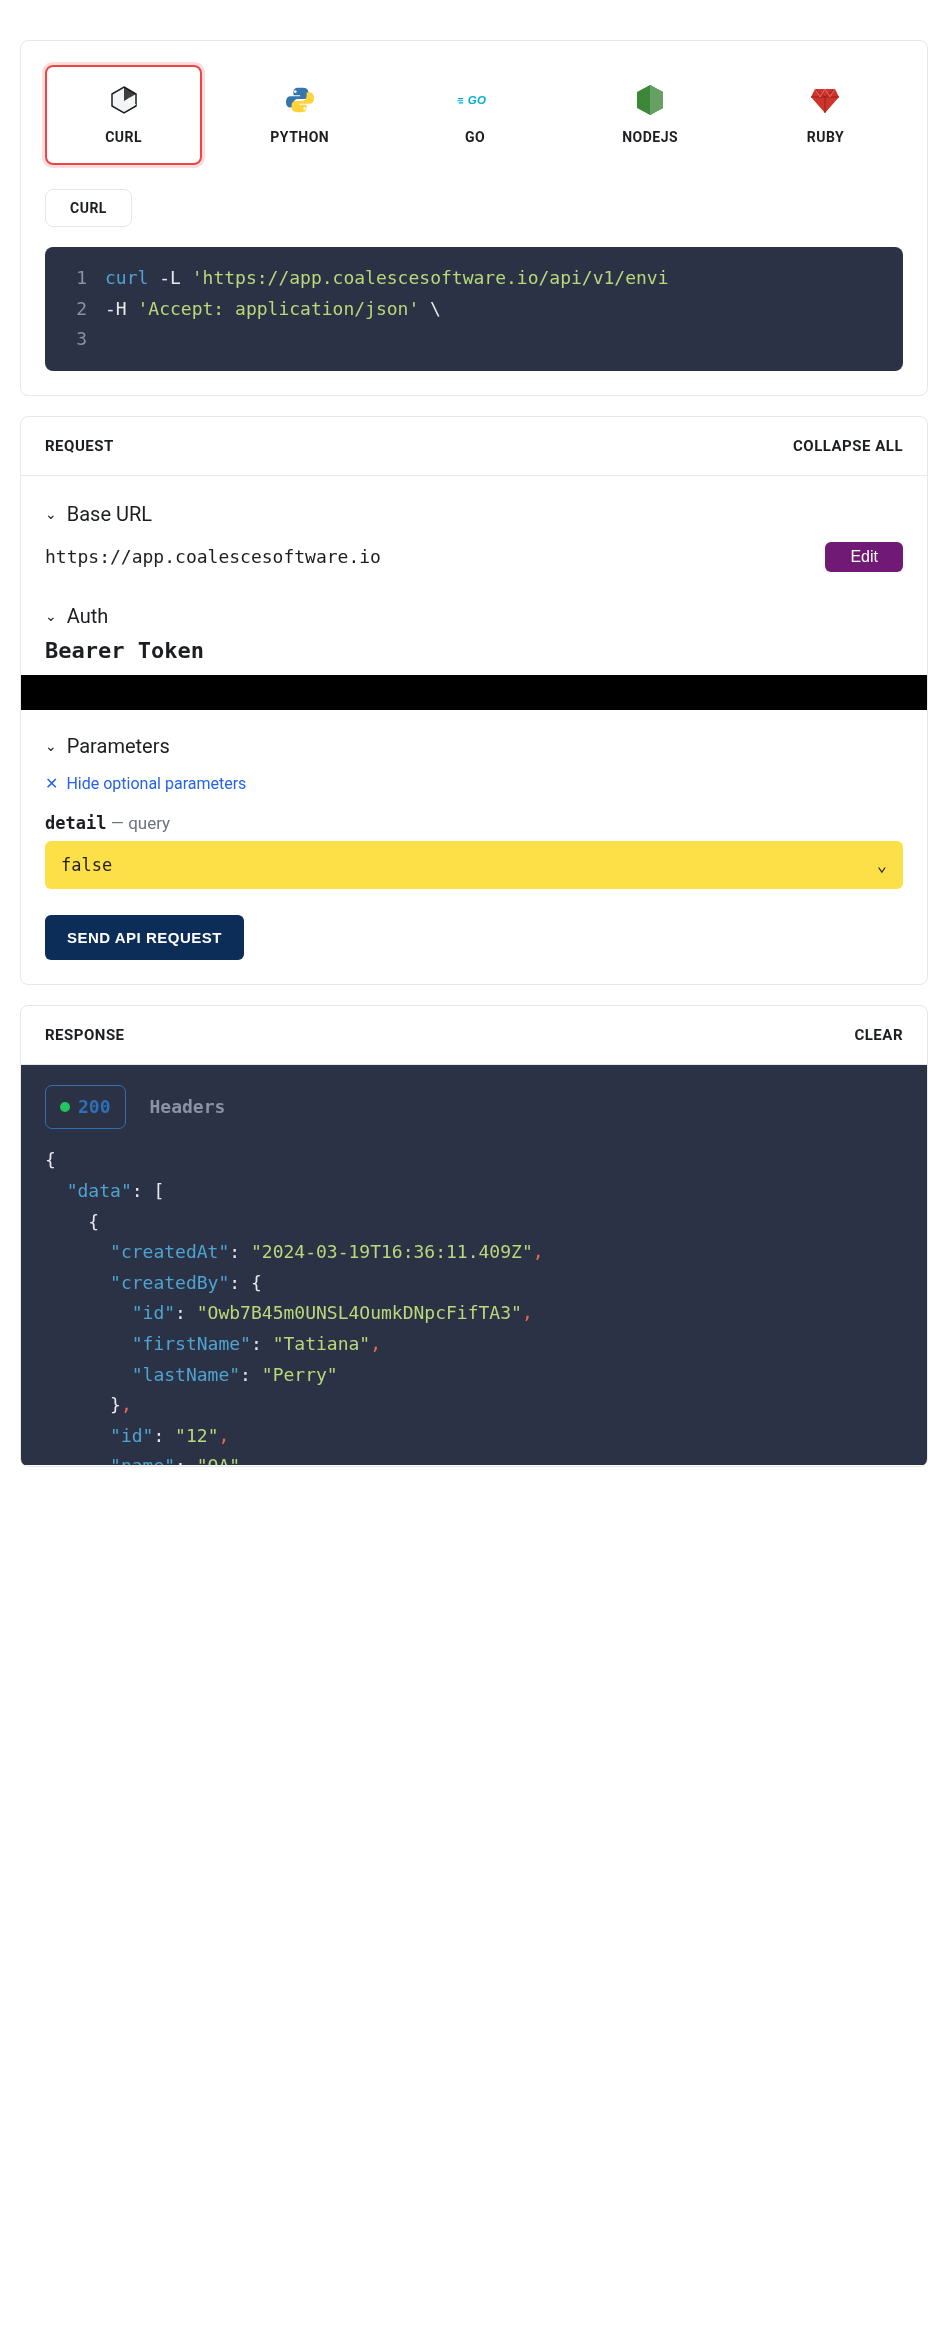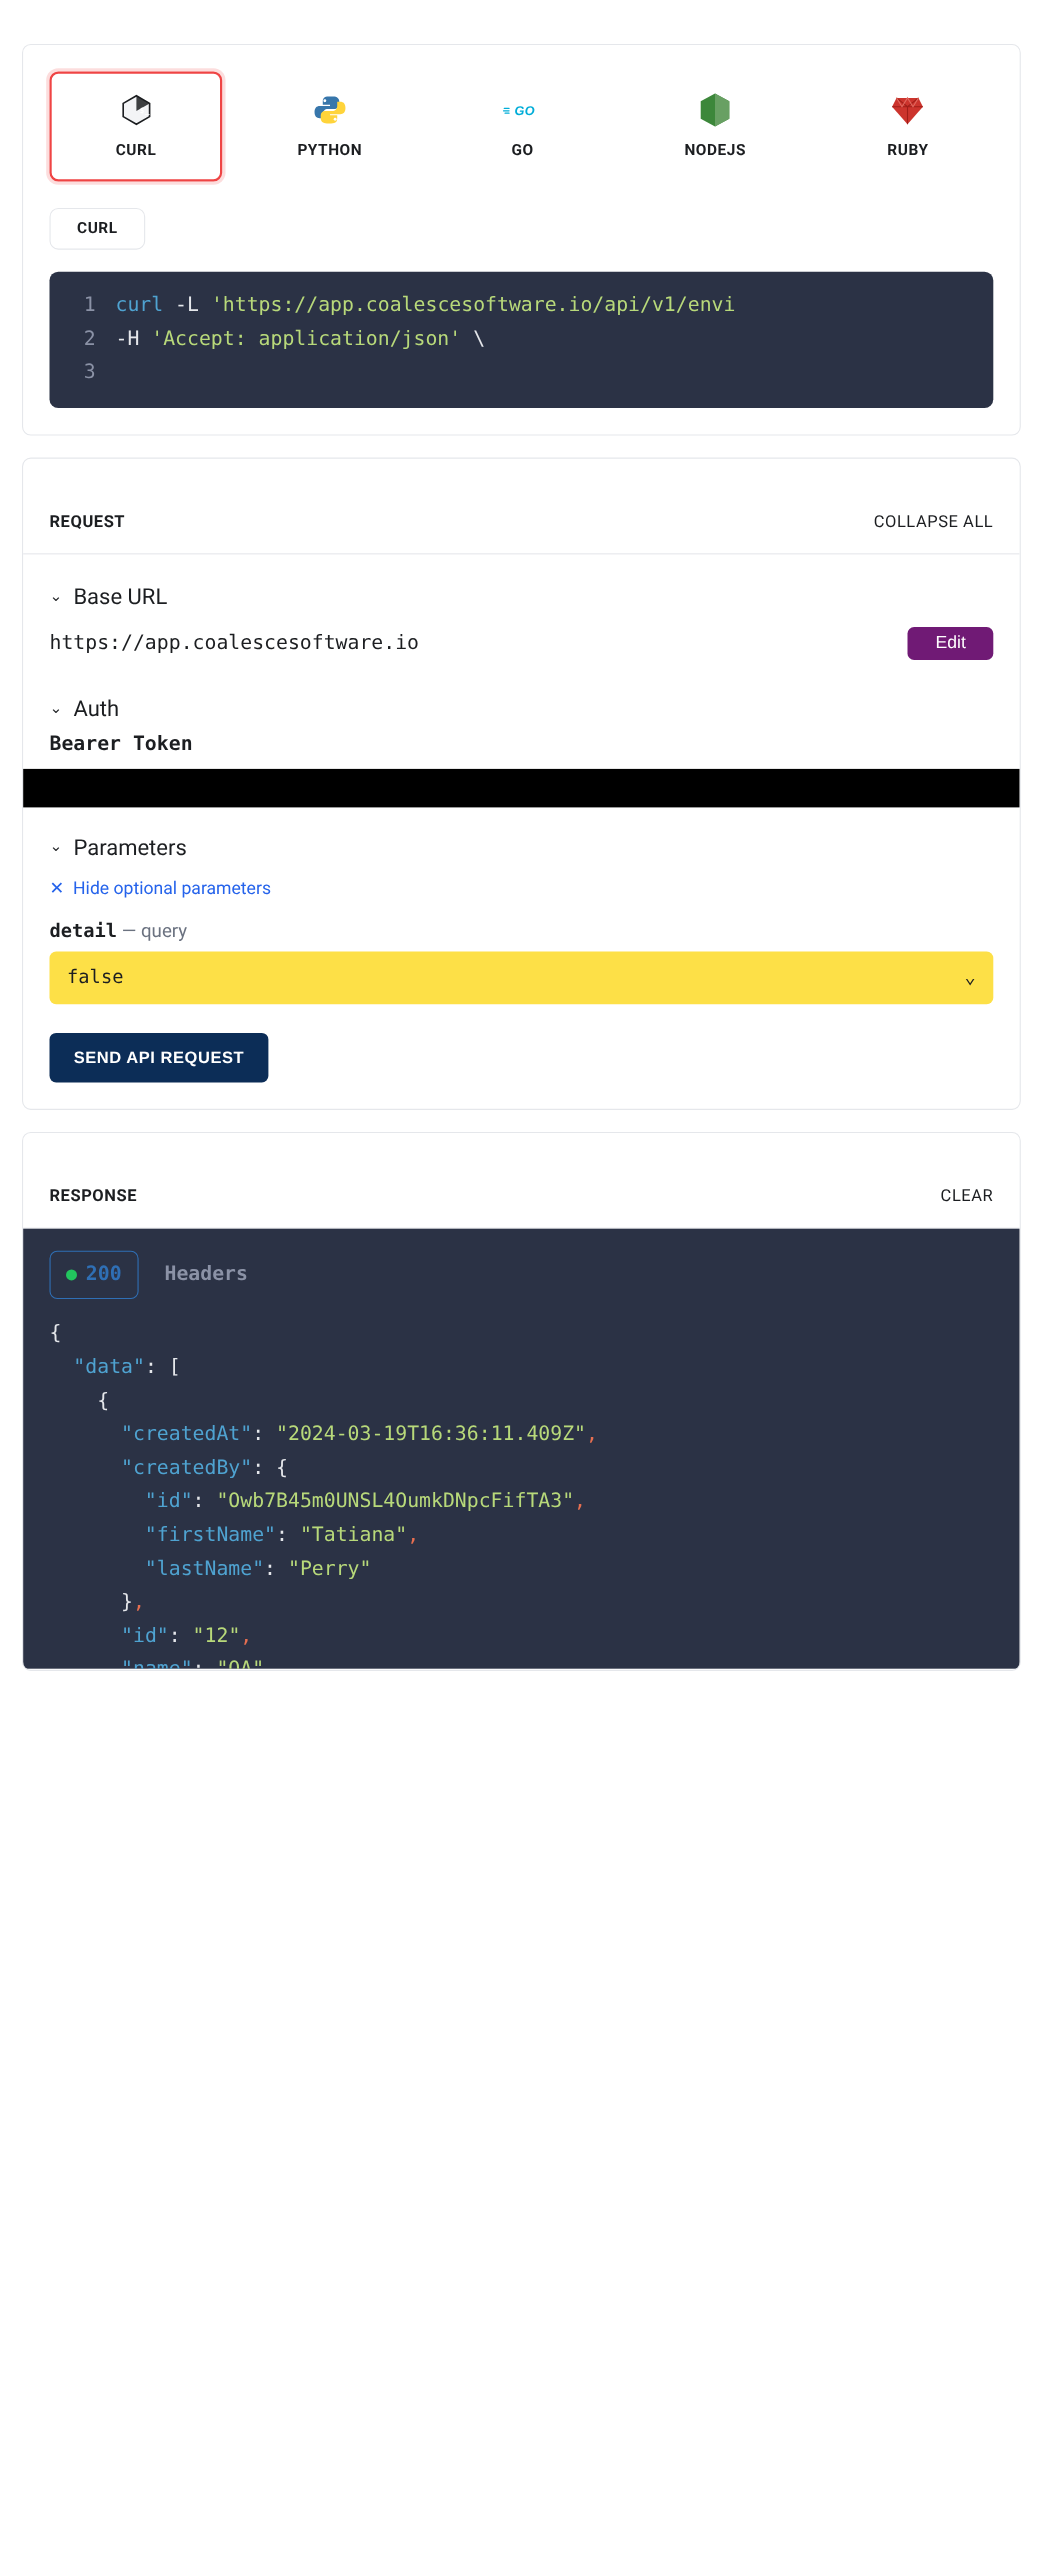--- a/index.html
+++ b/index.html
@@ -77,26 +77,26 @@
   .ln { color: #8b92a6; width: 24px; text-align: right; margin-right: 18px; flex-shrink:0; }
   .tok-cmd { color: #4fa3d1; }
   .tok-flag { color: #e5e7eb; }
   .tok-str { color: #b8d97a; }
   .tok-plain { color: #e5e7eb; }
 
   
   .section-header {
     display: flex;
     justify-content: space-between;
-    align-items: flex-end;
+    align-items: flex-start;
     padding: 20px 24px;
     border-bottom: 1px solid #e5e7eb;
   }
   .section-title { font-size: 15px; font-weight: 700; letter-spacing: 0.5px; }
-  .section-action { font-size: 15px; font-weight: 400; letter-spacing: 0.5px; cursor: pointer; margin-top: 28px; }
+  .section-action { font-size: 15px; font-weight: 700; letter-spacing: 0.5px; cursor: pointer; }
 
   .req-body { padding: 10px 24px 24px; }
 
   .accordion-head {
     display: flex;
     align-items: center;
     gap: 10px;
     padding: 16px 0 10px;
     font-size: 20px;
     cursor: pointer;
@@ -113,21 +113,21 @@
   .edit-btn {
     background: #701a75;
     color: #fff;
     border: none;
     border-radius: 6px;
     padding: 6px 25px;
     font-size: 16px;
     cursor: pointer;
   }
 
-  .bearer-label { font-family: ui-monospace, Menlo, monospace; font-weight: 700; font-size: 18px; padding-bottom: 12px; display:block; }
+  .bearer-label { font-family: ui-monospace, Menlo, monospace; font-weight: 700; font-size: 22px; padding-bottom: 12px; display:block; }
   .token-block {
     background: #000;
     height: 35px;
     margin: 0 -24px 8px;
   }
 
   .hide-params {
     color: #2563eb;
     font-size: 16px;
     padding: 6px 0 12px;

